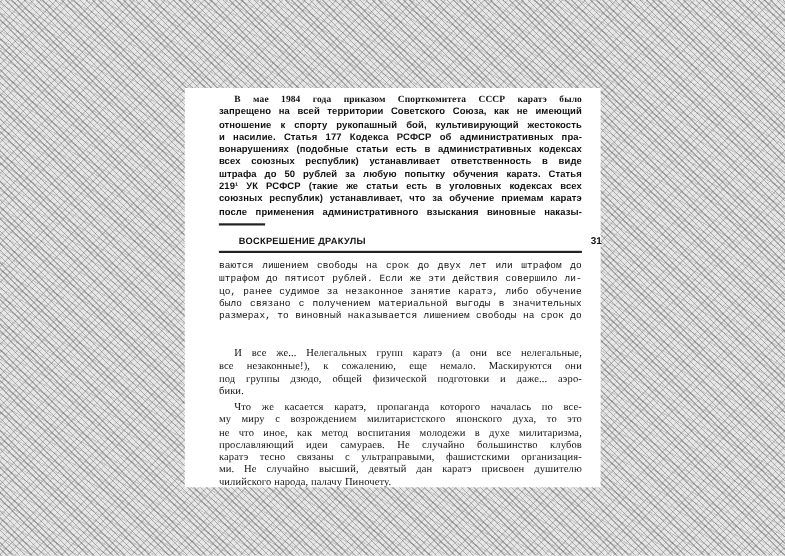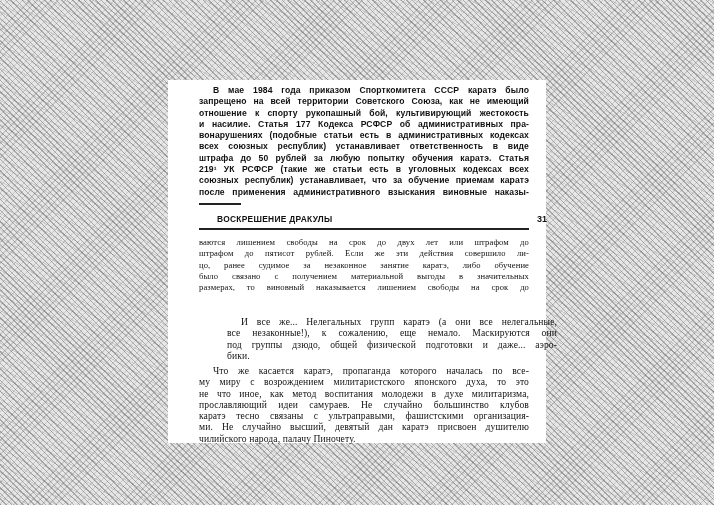--- a/index.html
+++ b/index.html
@@ -16,23 +16,23 @@
       background:#ffffff; box-sizing:border-box;
       font-family:"Liberation Serif", serif; color:#111;
     }
     .blk { position:absolute; left:31px; width:330px; }
     .line {
       height:11.3px; line-height:11.3px; font-size:9.6px;
       white-space:nowrap; text-align:justify; text-align-last:justify;
       letter-spacing:0.1px; overflow:hidden;
     }
     .bold { font-weight:bold; font-family:"Liberation Sans", sans-serif; font-size:8.6px; }
-    .sans { font-family:Liberation Serif, serif; font-size:8.6px; }
+    .sans { font-family:Liberation Mono, monospace; font-size:8.6px; }
     .last { text-align-last:left; }
-    .indent { text-indent:14px; }
+    .indent { text-indent:14px;font-family:Liberation Serif, serif; }
     .short-rule { position:absolute; left:31px; top:123px; width:42px; height:2px; background:#222; }
     .header { position:absolute; left:31px; top:134px; width:330px; height:14px;margin-left:18px; }
     .header .title { position:absolute; left:0; top:0; font-family:"Liberation Sans", sans-serif; font-weight:bold; font-size:8.4px; letter-spacing:0.3px; }
     .header .num { position:absolute; right:0; top:0; font-family:"Liberation Sans", sans-serif; font-weight:bold; font-size:9px; }
     .header-rule { position:absolute; left:31px; top:148px; width:330px; height:1.5px; background:#222; }
   </style>
 </head>
 <body>
 
 <div class="page">
@@ -59,21 +59,21 @@
   <div class="header-rule"></div>
 
   <div class="blk" style="top:157px;">
     <div class="line sans">ваются лишением свободы на срок до двух лет или штрафом до</div>
     <div class="line sans">штрафом до пятисот рублей. Если же эти действия совершило ли-</div>
     <div class="line sans">цо, ранее судимое за незаконное занятие каратэ, либо обучение</div>
     <div class="line sans">было связано с получением материальной выгоды в значительных</div>
     <div class="line sans">размерах, то виновный наказывается лишением свободы на срок до</div>
   </div>
 
-  <div class="blk" style="top:236px;margin-left:28px;">
+  <div class="blk" style="top:236px;">
     <div class="line indent">И все же... Нелегальных групп каратэ (а они все нелегальные,</div>
     <div class="line">все незаконные!), к сожалению, еще немало. Маскируются они</div>
     <div class="line">под группы дзюдо, общей физической подготовки и даже... аэро-</div>
     <div class="line last">бики.</div>
   </div>
 
   <div class="blk" style="top:285px;">
     <div class="line indent">Что же касается каратэ, пропаганда которого началась по все-</div>
     <div class="line">му миру с возрождением милитаристского японского духа, то это</div>
     <div class="line">не что иное, как метод воспитания молодежи в духе милитаризма,</div>

